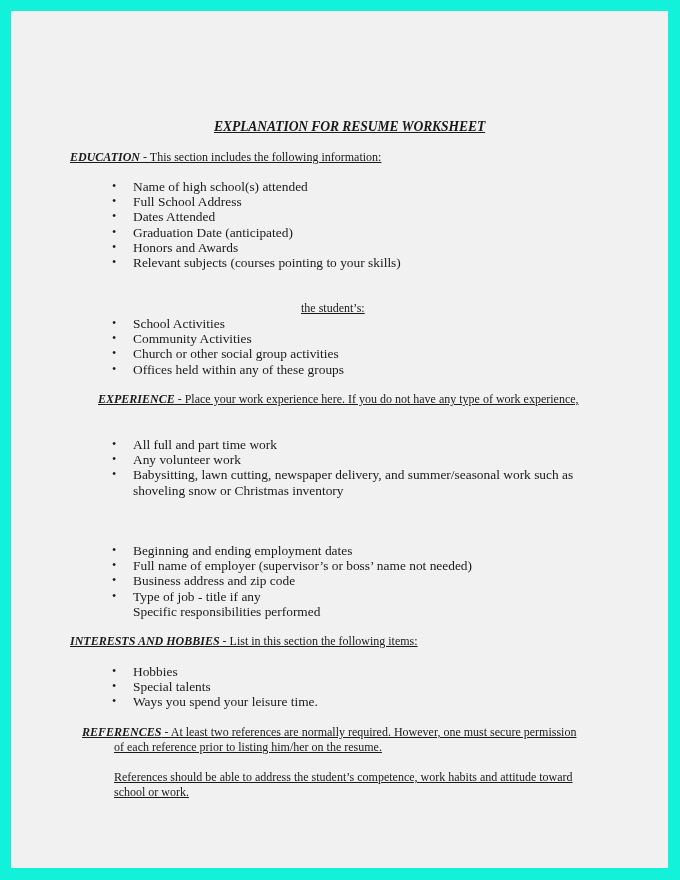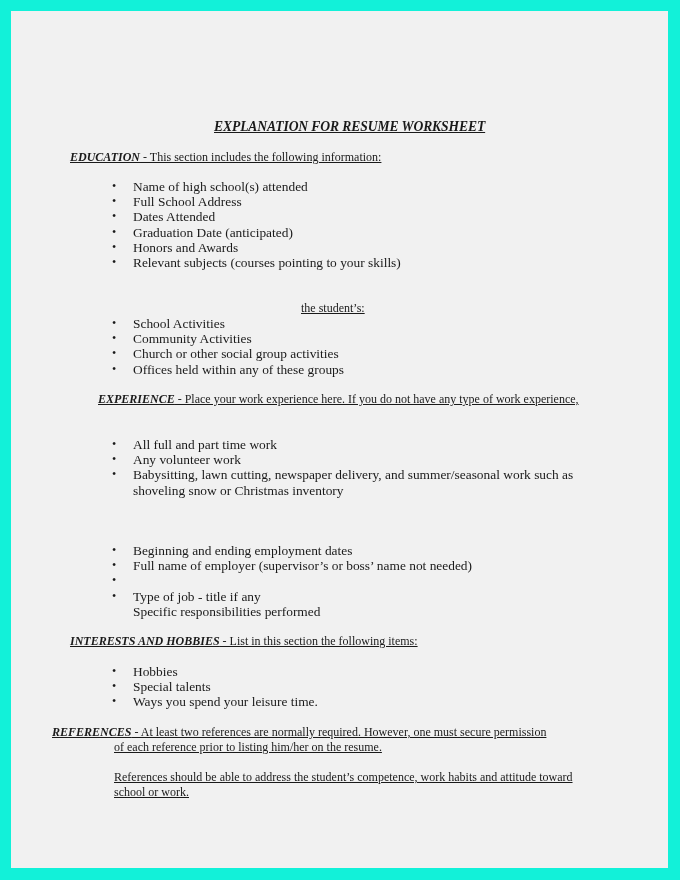--- a/index.html
+++ b/index.html
@@ -55,34 +55,34 @@
   <ul class="items" style="left:122px; top:426px;">
     <li><span class="dot">•</span><span>All full and part time work</span></li>
     <li><span class="dot">•</span><span>Any volunteer work</span></li>
     <li><span class="dot">•</span><span>Babysitting, lawn cutting, newspaper delivery, and summer/seasonal work such as</span></li>
     <li><span>shoveling snow or Christmas inventory</span></li>
   </ul>
 
   <ul class="items" style="left:122px; top:532px;">
     <li><span class="dot">•</span><span>Beginning and ending employment dates</span></li>
     <li><span class="dot">•</span><span>Full name of employer (supervisor’s or boss’ name not needed)</span></li>
-    <li><span class="dot">•</span></li>
+    <li><span class="dot">•</span><span>Business address and zip code</span></li>
     <li><span class="dot">•</span><span>Type of job - title if any</span></li>
     <li><span>Specific responsibilities performed</span></li>
   </ul>
 
   <div class="abs" style="left:59px; top:623px;">
     <span class="head">INTERESTS AND HOBBIES</span><span> - List in this section the following items:</span>
   </div>
   <ul class="items" style="left:122px; top:653px;">
     <li><span class="dot">•</span><span>Hobbies</span></li>
     <li><span class="dot">•</span><span>Special talents</span></li>
     <li><span class="dot">•</span><span>Ways you spend your leisure time.</span></li>
   </ul>
 
-  <div class="abs" style="left:41px; top:714px;text-align:center;">
+  <div class="abs" style="left:71px; top:714px;text-align:center;">
     <span class="head">REFERENCES</span><span> - At least two references are normally required. However, one must secure permission</span>
   </div>
   <div class="abs" style="left:103px; top:729px;">of each reference prior to listing him/her on the resume.</div>
   <div class="abs" style="left:103px; top:759px;">References should be able to address the student’s competence, work habits and attitude toward</div>
   <div class="abs" style="left:103px; top:774px;">school or work.</div>
 
 </div>
 
 </body></html>

